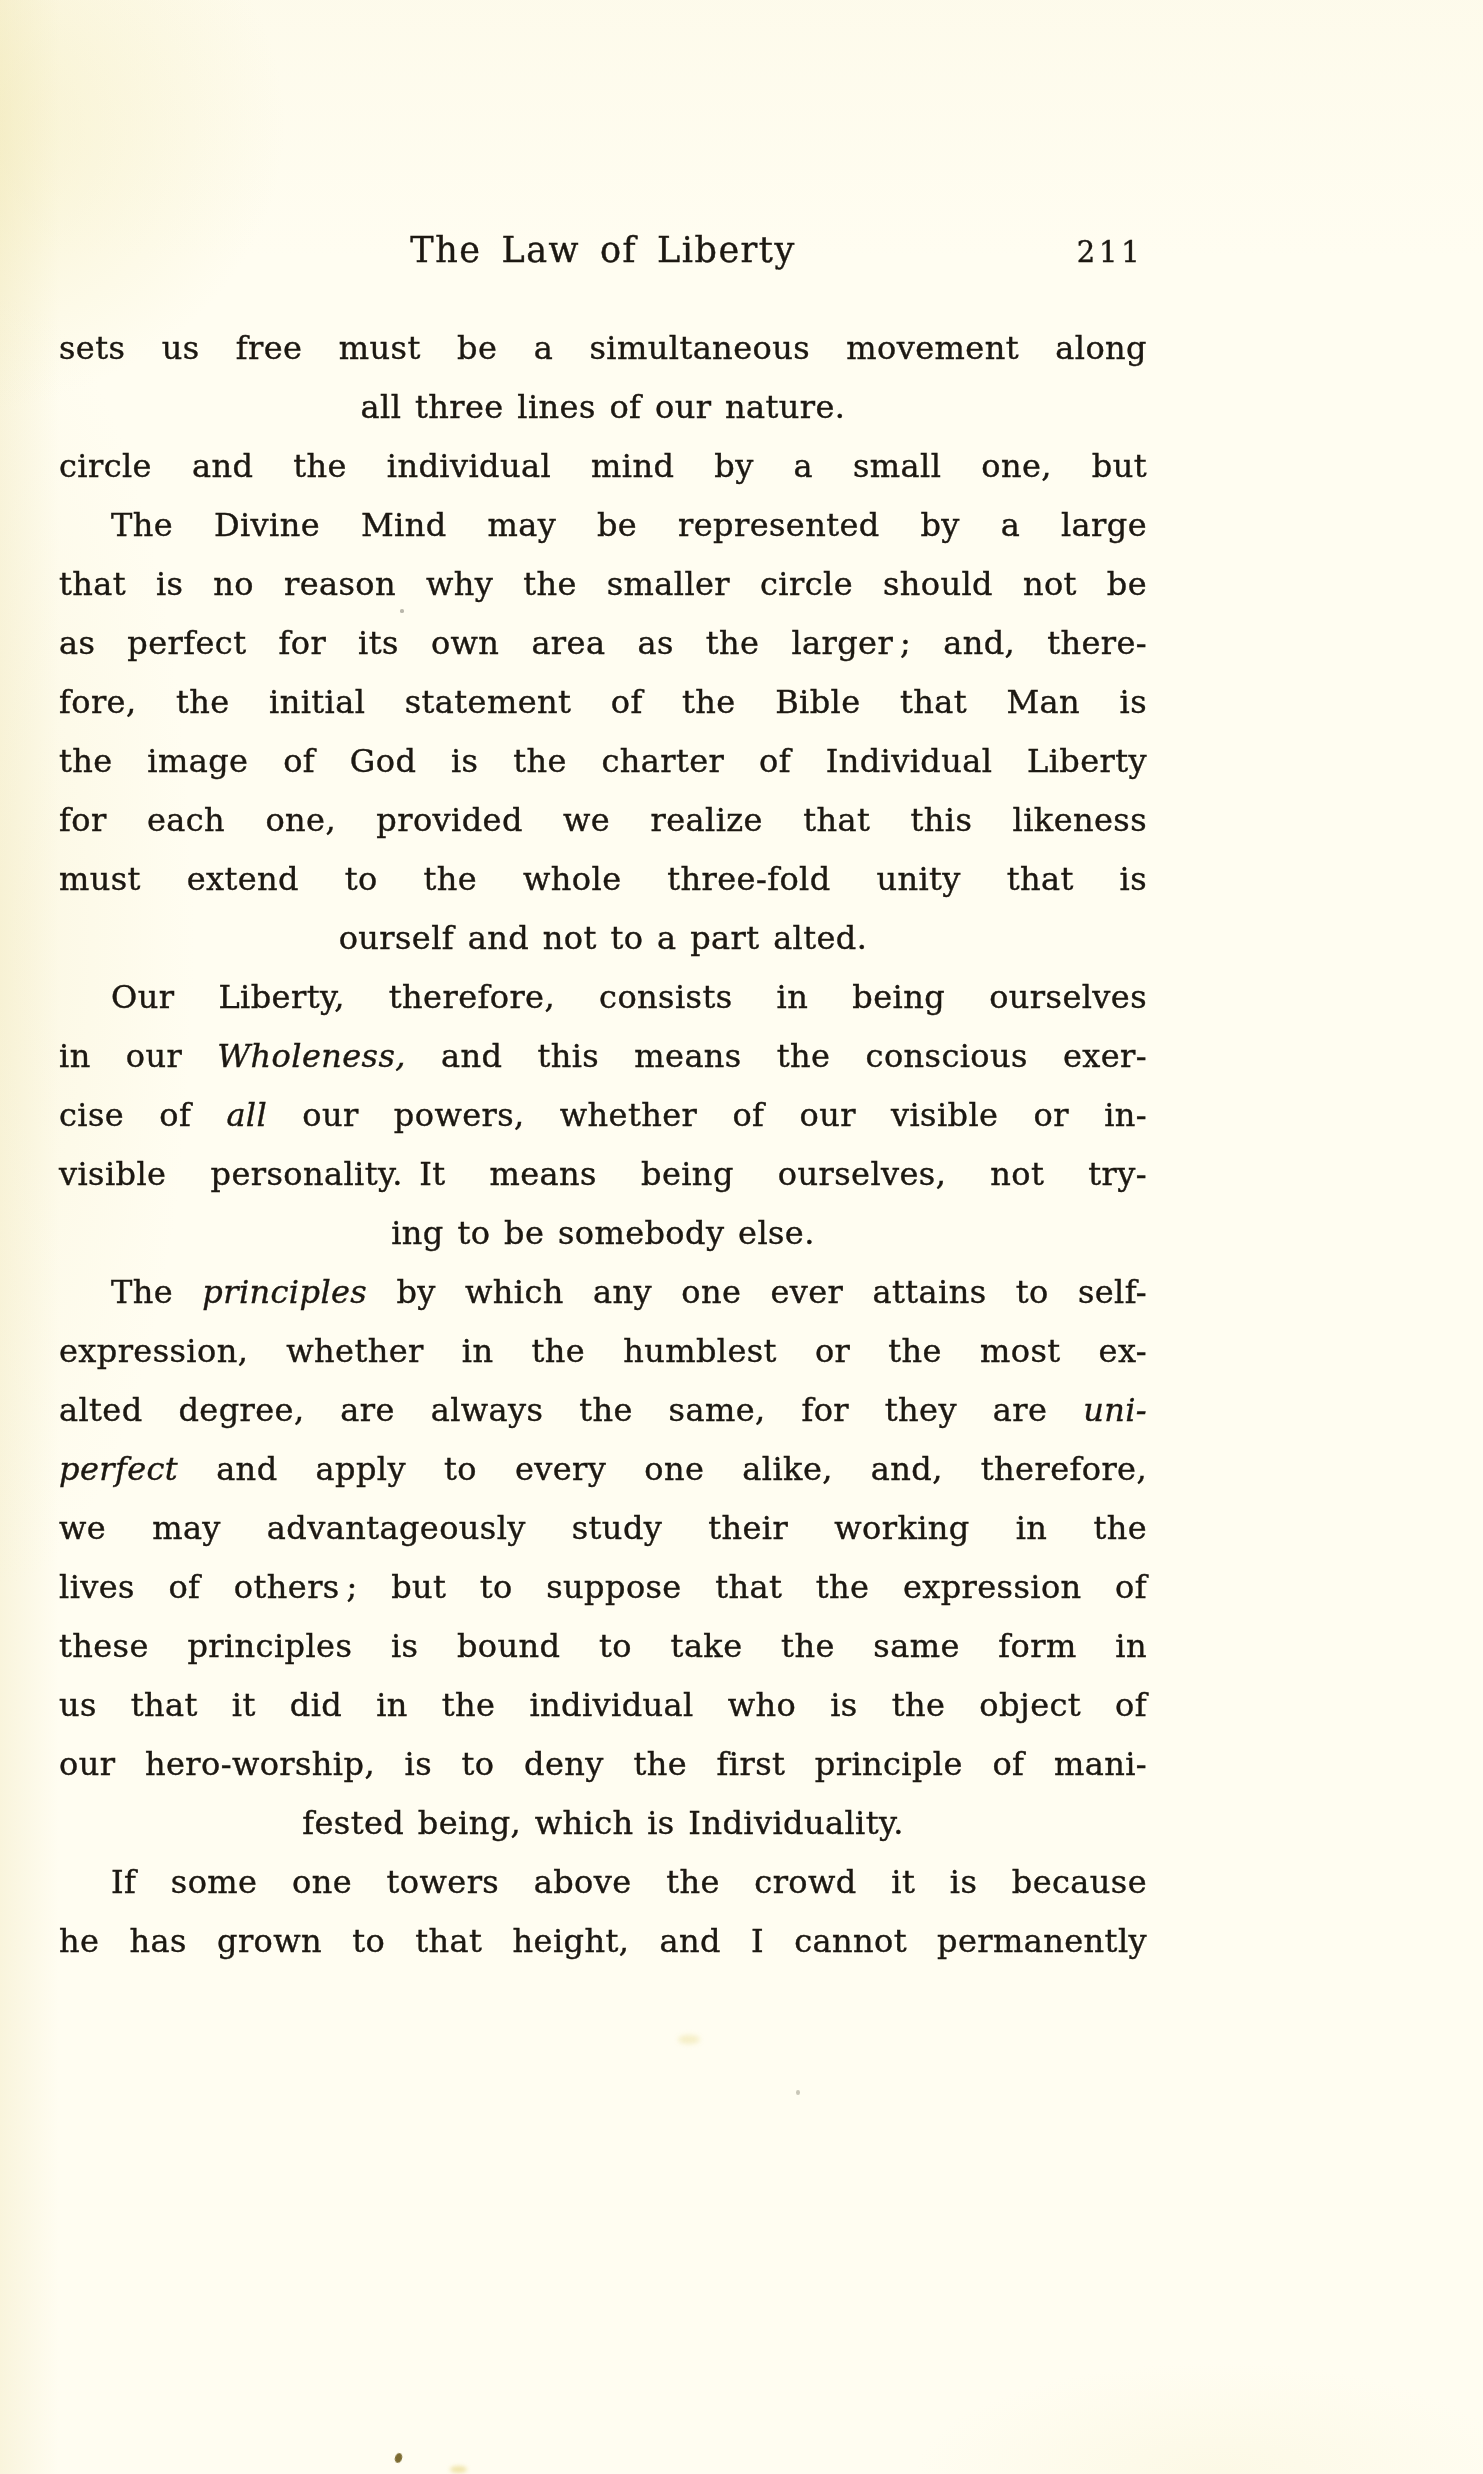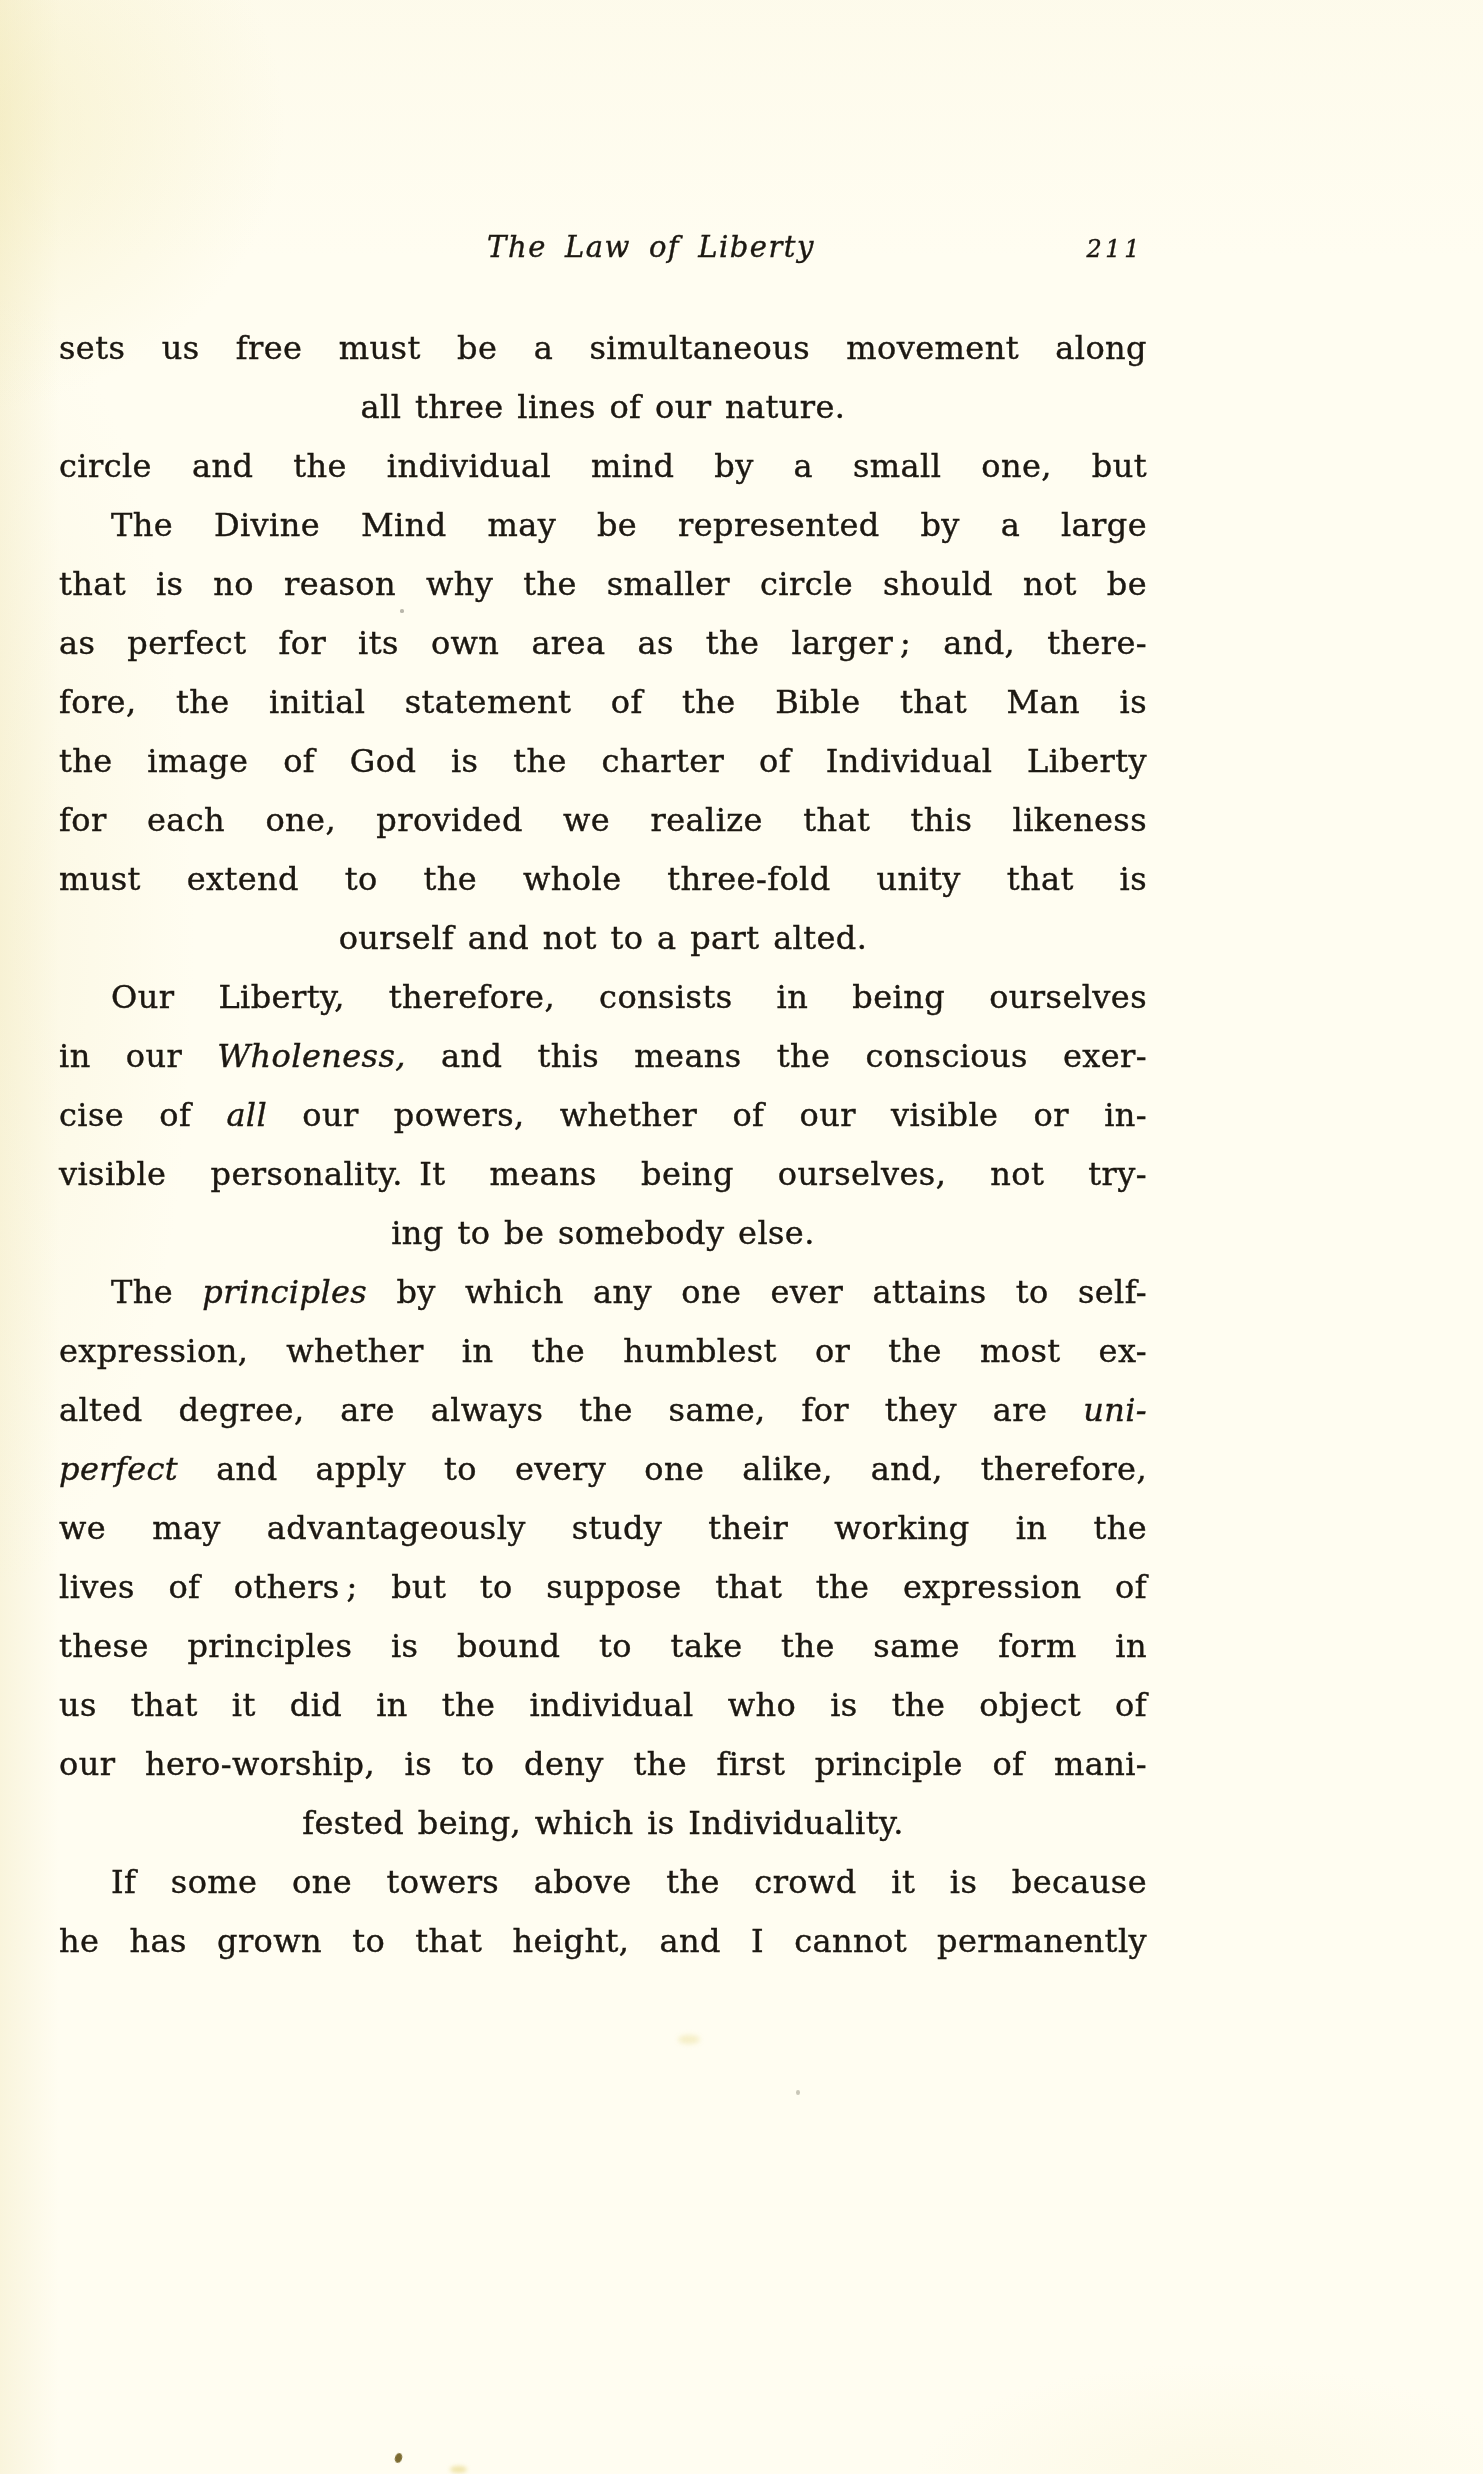--- a/index.html
+++ b/index.html
@@ -19,33 +19,30 @@
       linear-gradient(180deg, rgba(250,245,222,0.30) 0px, rgba(255,255,250,0) 259px),
       radial-gradient(432px 161px at 82% 100%, rgba(247,241,208,0.35), rgba(247,241,208,0) 70%);
   }
   .header {
     position:absolute;
     left:59px; top:230px; width:1088px; height:59px;
   }
   .running-title {
     position:absolute; left:50%; top:0;
     transform:translateX(-50%);
-    font-style:italic;
-    font-size:29px;
+    font-size:35px;
     letter-spacing:1.5px;
     word-spacing:7.4px;
     white-space:nowrap;
-    margin-left:48px;
     -webkit-text-stroke:0.4px currentColor;
   }
   .page-number {
     position:absolute; right:3.7px; top:5px;
-    font-size:24px;
+    font-size:29px;
     letter-spacing:3.7px;
-    font-style:italic;
     -webkit-text-stroke:0.4px currentColor;
   }
   .body-text {
     position:absolute;
     left:59px; top:319px; width:1088px;
     font-size:32px;
     letter-spacing:0.4px;
     word-spacing:3.1px;
     -webkit-text-stroke:0.4px currentColor;
   }

